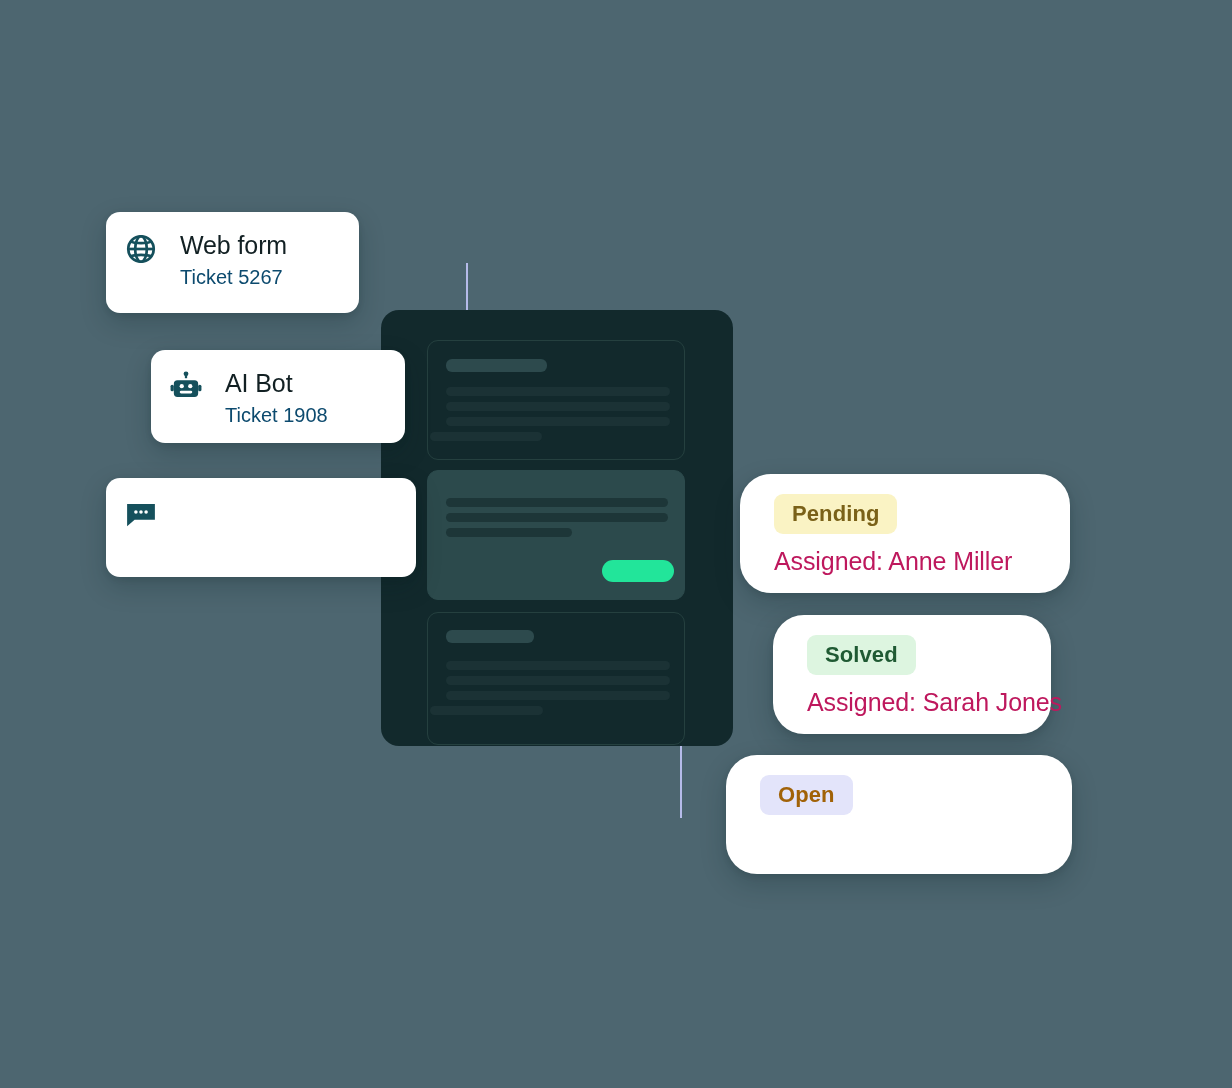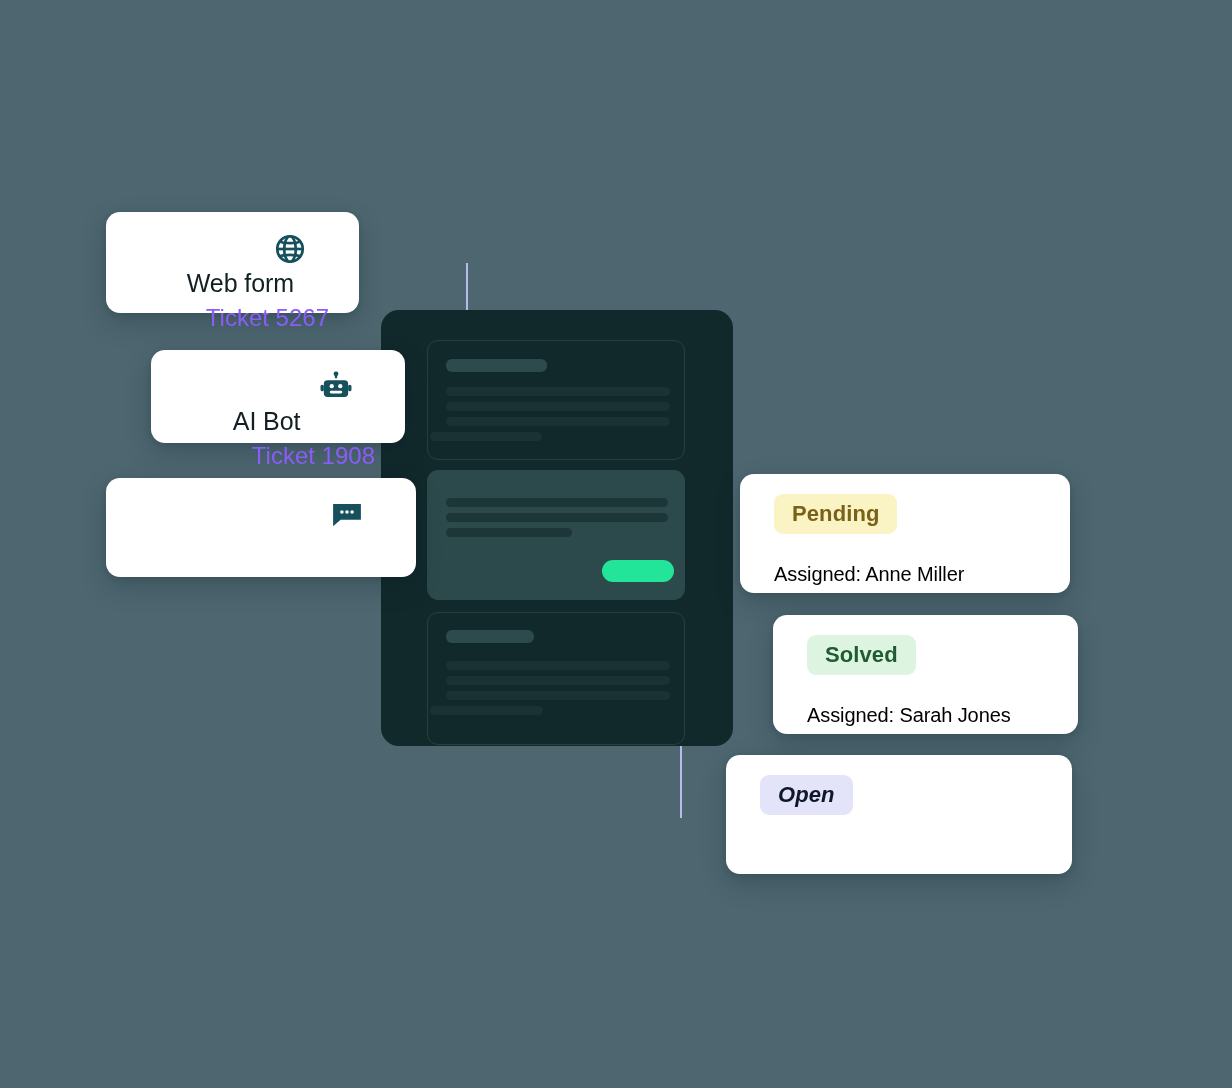--- a/index.html
+++ b/index.html
@@ -108,23 +108,22 @@
     background: #ffffff;
     border-radius: 14px;
     box-shadow: 0 10px 26px rgba(10, 30, 35, 0.22),
                 0 2px 6px rgba(10, 30, 35, 0.12);
     z-index: 5;
   }
 
   
   .source-card {
     display: flex;
-    align-items: flex-end;
-    padding: 18px 30px 18px 38px;
-    flex-direction: column;
+    align-items: flex-start;
+    padding: 18px 30px 18px 16px;
   }
   .source-icon {
     width: 38px;
     height: 38px;
     flex: 0 0 38px;
     margin-right: 20px;
     color: #15505c;
     display: flex;
     align-items: center;
     justify-content: center;
@@ -132,63 +131,63 @@
   .source-text { display: flex; flex-direction: column; }
   .source-title {
     font-size: 25px;
     font-weight: 400;
     color: #122023;
     line-height: 1.22;
     letter-spacing: -0.1px;
     white-space: nowrap;
   }
   .source-sub {
-    font-size: 24px;
+    font-size: 20px;
     font-weight: 400;
-    color: #8b5cf6;
+    color: #0c4a6e;
     line-height: 1.3;
     margin-top: 3px;
     white-space: nowrap;
-    margin-left: 19px;
   }
 
   #card-webform  { left: 106px; top: 212px;  width: 253px; height: 101px; }
   #card-aibot    { left: 151px; top: 350px;  width: 254px; height: 93px;  }
   #card-whatsapp { left: 106px; top: 478px;  width: 310px; height: 99px;  }
 
   
   .status-card {
     padding: 20px 26px 22px 34px;
+    border-radius: 31px;
   }
   .badge {
     display: inline-block;
     border-radius: 9px;
     padding: 8px 18px;
     font-size: 22px;
     font-weight: 700;
     line-height: 1.1;
     letter-spacing: 0.1px;
     white-space: nowrap;
   }
   .badge-pending { background: #faf3c4; color: #7a6118; }
   .badge-solved  { background: #ddf5e0; color: #1f5a33; }
-  .badge-open    { background: #e3e4fa; color: #0f172a; font-style: italic; }
+  .badge-open    { background: #e3e4fa; color: #a16207; }
 
   .assigned {
-    margin-top: 28px;
-    font-size: 20px;
+    margin-top: 12px;
+    font-size: 25px;
     font-weight: 400;
-    color: #000000;
+    color: #be185d;
     line-height: 1.2;
     letter-spacing: -0.1px;
     white-space: nowrap;
   }
 
   #card-pending { left: 740px; top: 474px; width: 330px; height: 119px; }
-  #card-solved  { left: 773px; top: 615px; width: 305px; height: 119px; }
+  #card-solved  { left: 773px; top: 615px; width: 278px; height: 119px; }
   #card-open    { left: 726px; top: 755px; width: 346px; height: 119px; }
 </style>
 </head>
 <body>
 
 <div class="stage">
 
   <svg class="connectors" viewBox="0 0 1232 1088" width="1232" height="1088">
     <defs>
       <linearGradient id="gradL" x1="0" y1="0" x2="1" y2="0">

